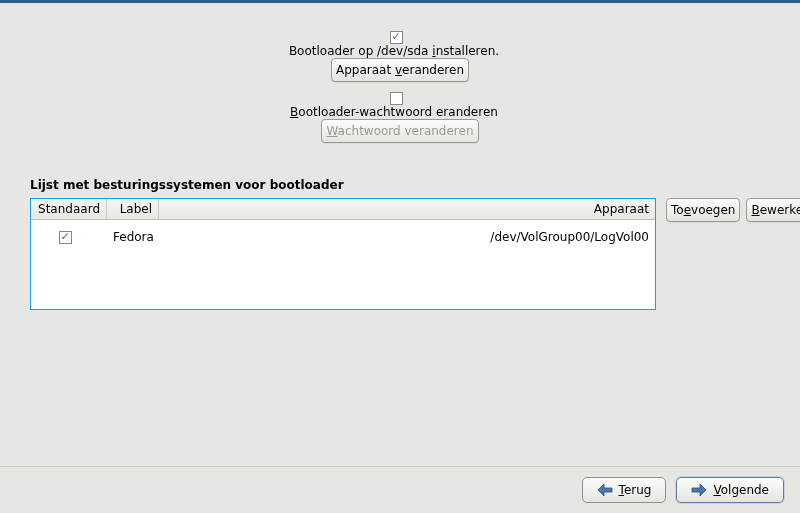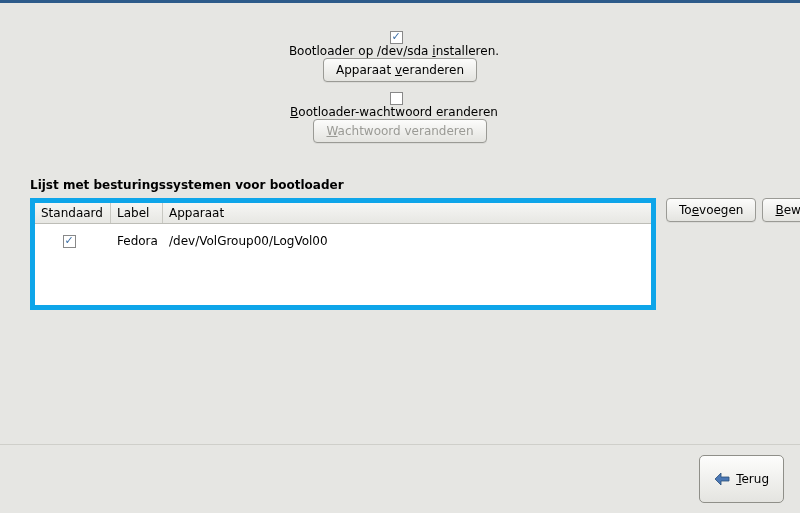--- a/index.html
+++ b/index.html
@@ -52,21 +52,21 @@
     left: 1px;
   }
   .lbl {
     margin-right: 12px;
   }
   .underline { text-decoration: underline; }
   .btn {
     background: linear-gradient(#fcfcfb, #e4e4e0);
     border: 1px solid #9a9a95;
     border-radius: 4px;
-    padding: 4px 12px;
+    padding: 4px 4px;
     font-size: 12px;
     font-family: inherit;
     cursor: pointer;
     color: #000;
     box-shadow: 0 1px 0 rgba(0,0,0,0.05);
   }
   .btn:disabled {
     color: #9a9a95;
     cursor: default;
   }
@@ -75,23 +75,24 @@
     margin-top: 35px;
     margin-bottom: 6px;
   }
   .table-section {
     display: flex;
     align-items: flex-start;
     gap: 10px;
   }
   .table-wrap {
     flex: 1;
-    border: 5px solid #0ea5e9;
+    border: 1px solid #0ea5e9;
     background: #fff;
     height: 112px;
+    text-align: right;
   }
   .thead {
     display: flex;
     background: linear-gradient(#f6f6f4, #e7e7e3);
     border-bottom: 1px solid #bdbdb7;
   }
   .th {
     padding: 3px 6px;
     border-right: 1px solid #c8c8c2;
     font-size: 12px;
@@ -128,21 +129,21 @@
     border-top: 1px solid #cfcfca;
     padding-top: 10px;
     display: flex;
     justify-content: flex-end;
     gap: 10px;
   }
   .navbtn {
     background: linear-gradient(#fdfdfc, #e4e4e0);
     border: 1px solid #8f8f89;
     border-radius: 5px;
-    padding: 16px 14px;
+    padding: 5px 14px;
     font-size: 12px;
     font-family: inherit;
     cursor: pointer;
     display: inline-flex;
     align-items: flex-end;
     gap: 6px;
   }
   .navbtn.primary {
     border: 1px solid #5a7fae;
     box-shadow: 0 0 0 1px rgba(90,127,174,0.2);
@@ -213,13 +214,23 @@
   <button class="navbtn">
     <span class="arrow-left">
       <svg class="arrow" width="16" height="14" viewBox="0 0 16 14">
         <path d="M7 1 L1 7 L7 13 L7 9 L15 9 L15 5 L7 5 Z" fill="#4a77b4" stroke="#2a4e7a" stroke-width="0.8"></path>
       </svg>
     </span>
     <span>
       <span class="underline">T</span><span>erug</span>
     </span>
   </button>
+  <button class="navbtn primary">
+    <span class="arrow-right">
+      <svg class="arrow" width="16" height="14" viewBox="0 0 16 14">
+        <path d="M9 1 L15 7 L9 13 L9 9 L1 9 L1 5 L9 5 Z" fill="#4a77b4" stroke="#2a4e7a" stroke-width="0.8"></path>
+      </svg>
+    </span>
+    <span>
+      <span class="underline">V</span><span>olgende</span>
+    </span>
+  </button>
 </div>
 
 </body></html>

